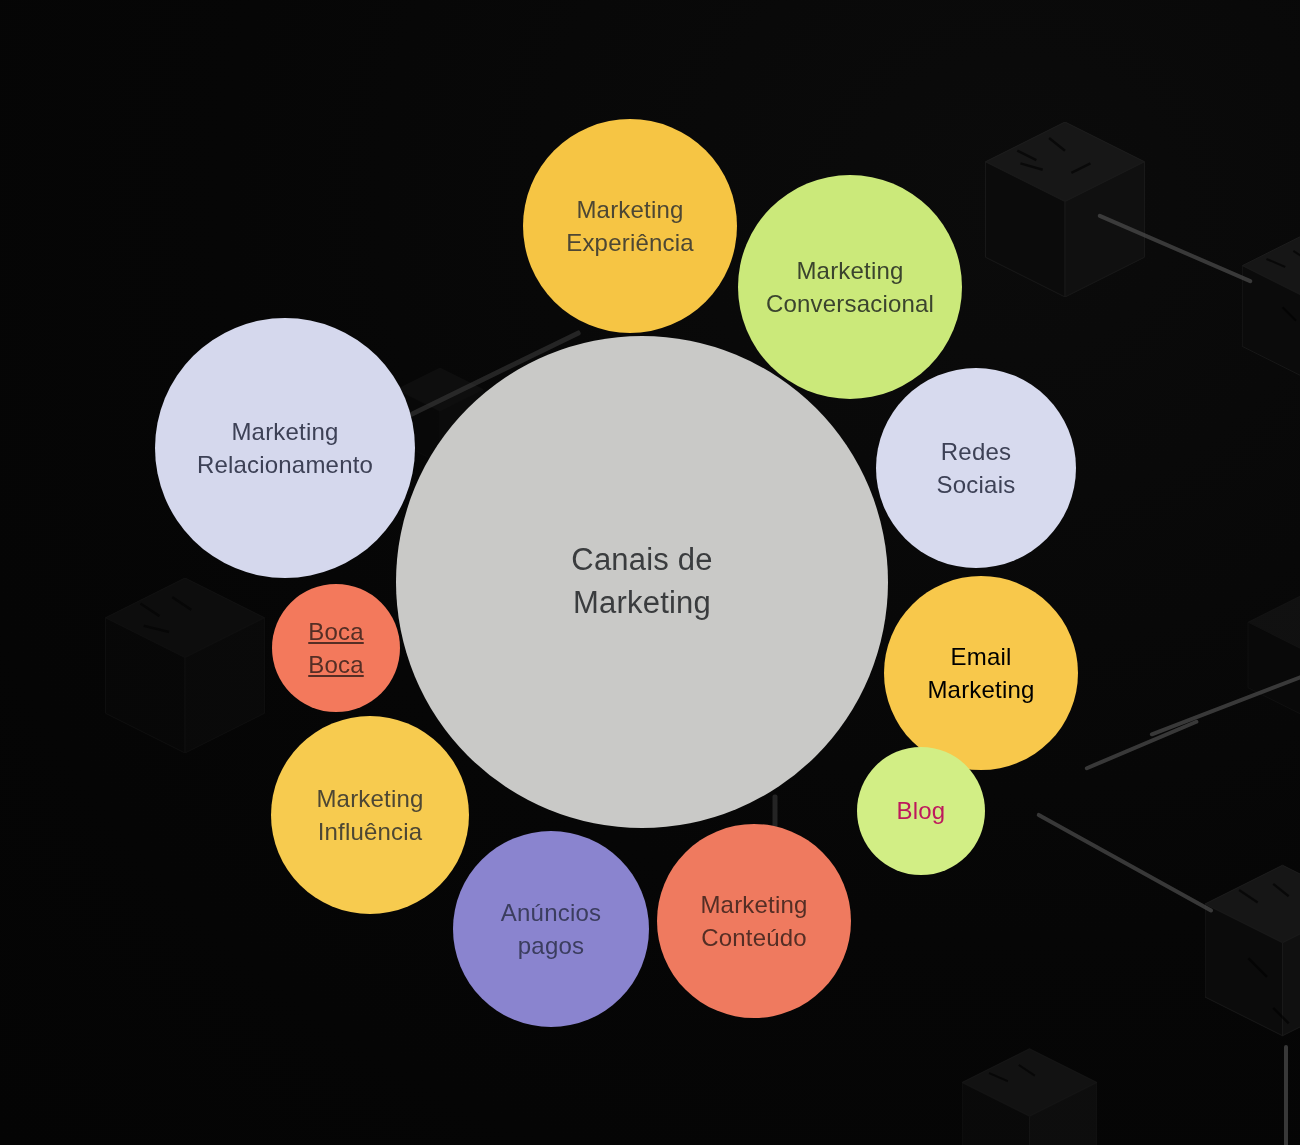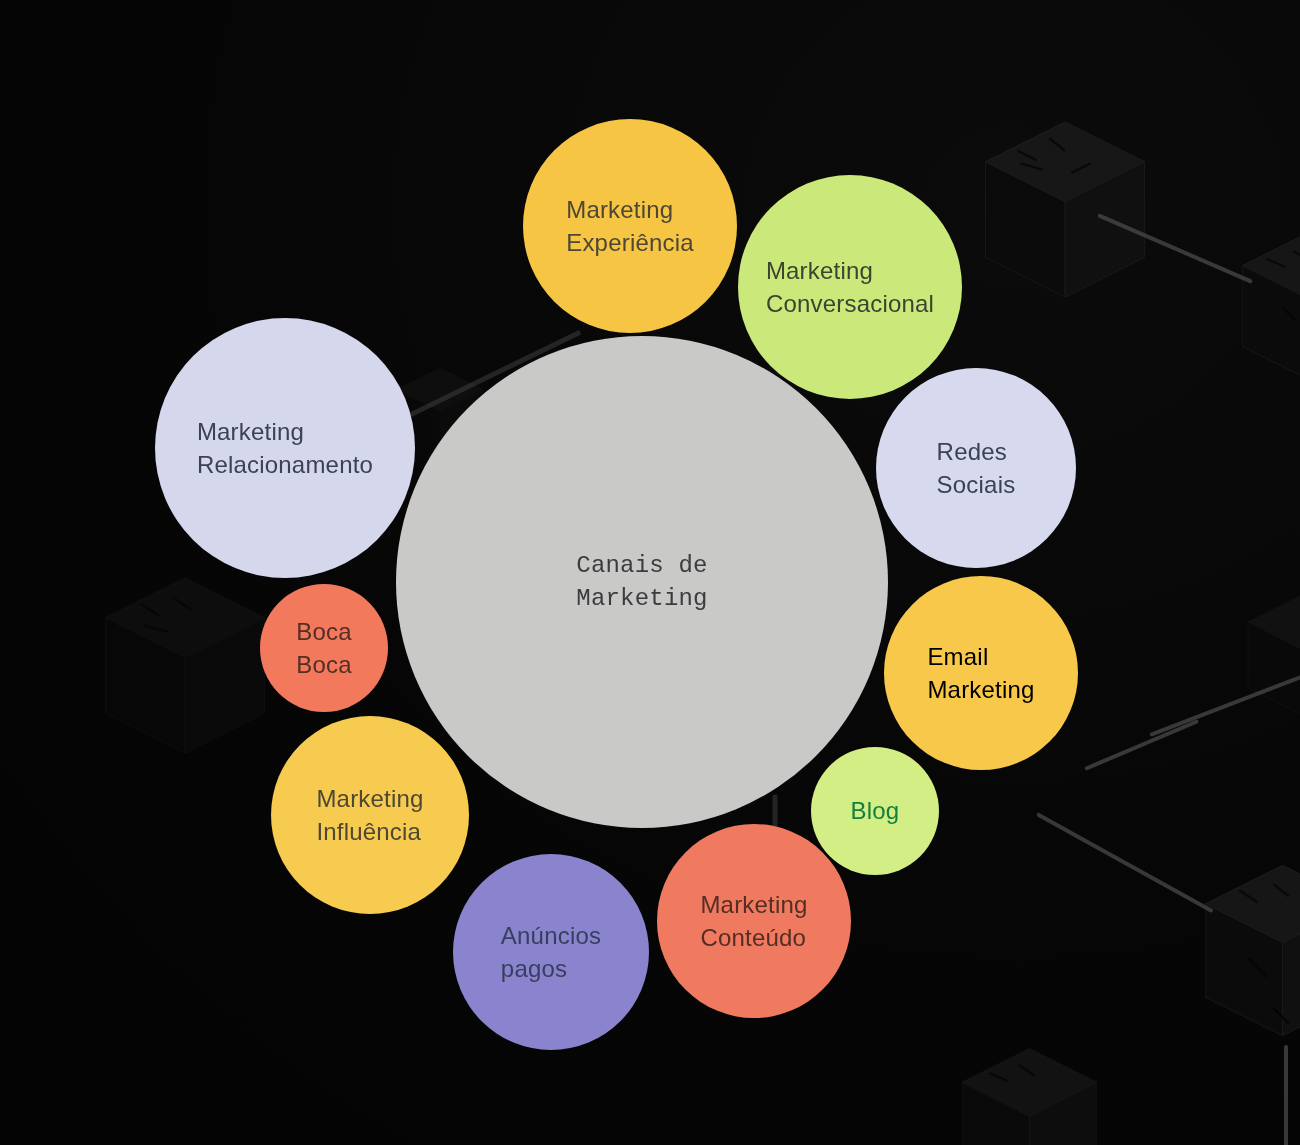--- a/index.html
+++ b/index.html
@@ -15,25 +15,25 @@
     position:absolute;height:4px;background:#4a4a4a;opacity:.75;
     transform-origin:left center;border-radius:2px;z-index:1;
   }
   .bg-line.faint{opacity:.45;height:5px;}
   
   .cube{position:absolute;z-index:0;}
   
   .node{
     position:absolute;border-radius:50%;
     display:flex;align-items:center;justify-content:center;
-    white-space:pre-line;
+    text-align:center;white-space:pre-line;
     font-weight:500;line-height:1.38;letter-spacing:.2px;
     z-index:2;
   }
-  .node.center-node{font-size:24px;z-index:2;font-family:Liberation Mono, monospace;}
+  .node.center-node{font-size:31px;z-index:2;}
   .node.satellite{font-size:24px;}
 </style>
 </head>
 <body>
 
 <div class="stage">
 
   <svg class="cube" style="left:985px;top:122px;" width="160" height="175" viewBox="0 0 100 110">
     <polygon points="50,0 100,25 50,50 0,25" fill="#171717" stroke="#1f1f1f" stroke-width="0.6"></polygon>
     <polygon points="0,25 50,50 50,110 0,85" fill="#0b0b0b" stroke="#1a1a1a" stroke-width="0.6"></polygon>
@@ -102,40 +102,40 @@
   <div class="node satellite" style="left: 155px; top: 318px; width: 260px; height: 260px; background-color: rgb(213, 216, 237); color: rgb(61, 65, 86);">
     <span>Marketing
 Relacionamento</span>
   </div>
 
   <div class="node satellite" style="left: 876px; top: 368px; width: 200px; height: 200px; background-color: rgb(215, 218, 238); color: rgb(61, 65, 86);">
     <span>Redes
 Sociais</span>
   </div>
 
-  <div class="node satellite" style="left: 260px; top: 584px; width: 128px; height: 128px; background-color: rgb(243, 121, 92); color: rgb(84, 46, 37);">
+  <div class="node satellite" style="left: 272px; top: 584px; width: 128px; height: 128px; background-color: rgb(243, 121, 92); color: rgb(84, 46, 37); text-decoration: underline;">
     <span>Boca
 Boca</span>
   </div>
 
   <div class="node satellite" style="left: 884px; top: 576px; width: 194px; height: 194px; background-color: rgb(248, 200, 75); color: #000000;">
     <span>Email
 Marketing</span>
   </div>
 
   <div class="node satellite" style="left: 271px; top: 716px; width: 198px; height: 198px; background-color: rgb(247, 203, 79); color: rgb(77, 71, 52);">
     <span>Marketing
 Influência</span>
   </div>
 
-  <div class="node satellite" style="left: 811px; top: 747px; width: 128px; height: 128px; background-color: rgb(210, 238, 133); color: #15803d;">
+  <div class="node satellite" style="left: 857px; top: 747px; width: 128px; height: 128px; background-color: rgb(210, 238, 133); color: #be185d;">
     <span>Blog</span>
   </div>
 
-  <div class="node satellite" style="left: 453px; top: 854px; width: 196px; height: 196px; background-color: rgb(138, 132, 207); color: rgb(59, 61, 94);">
+  <div class="node satellite" style="left: 453px; top: 831px; width: 196px; height: 196px; background-color: rgb(138, 132, 207); color: rgb(59, 61, 94);">
     <span>Anúncios
 pagos</span>
   </div>
 
   <div class="node satellite" style="left: 657px; top: 824px; width: 194px; height: 194px; background-color: rgb(239, 122, 95); color: rgb(84, 46, 37);">
     <span>Marketing
 Conteúdo</span>
   </div>
 
 </div>

